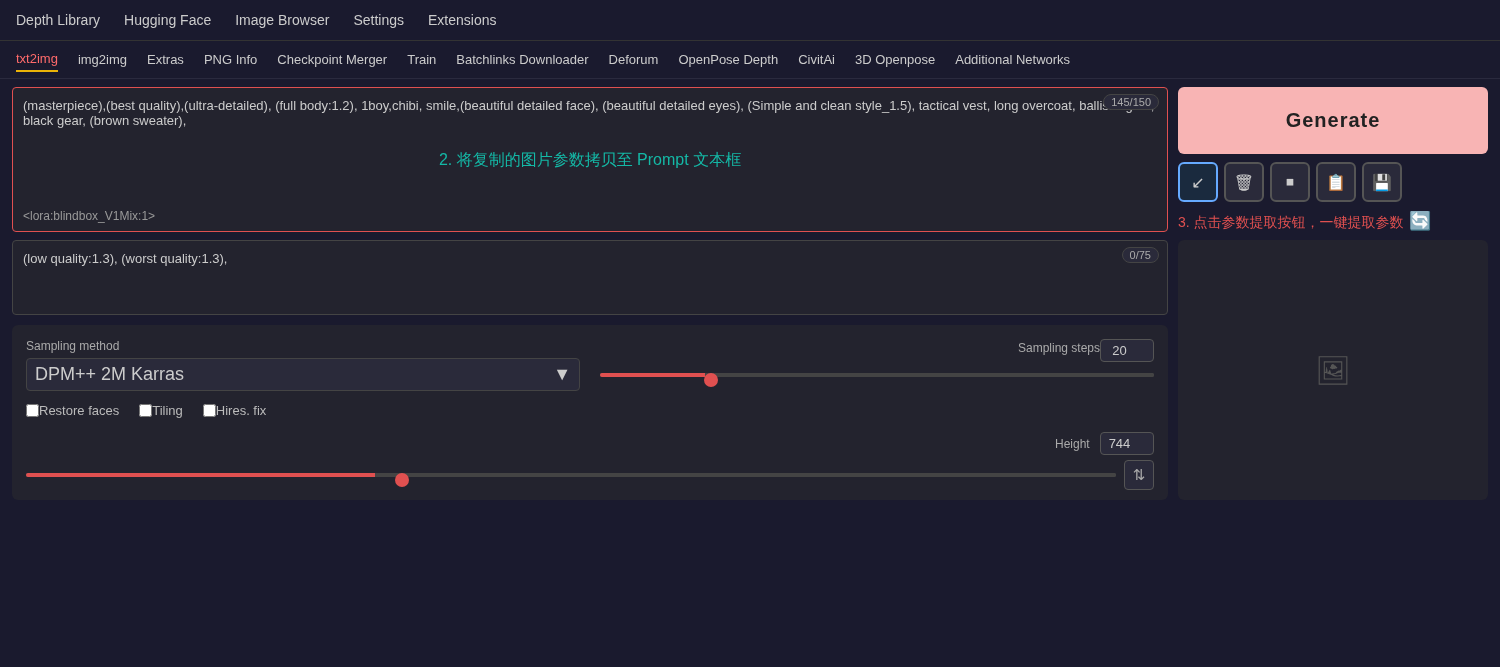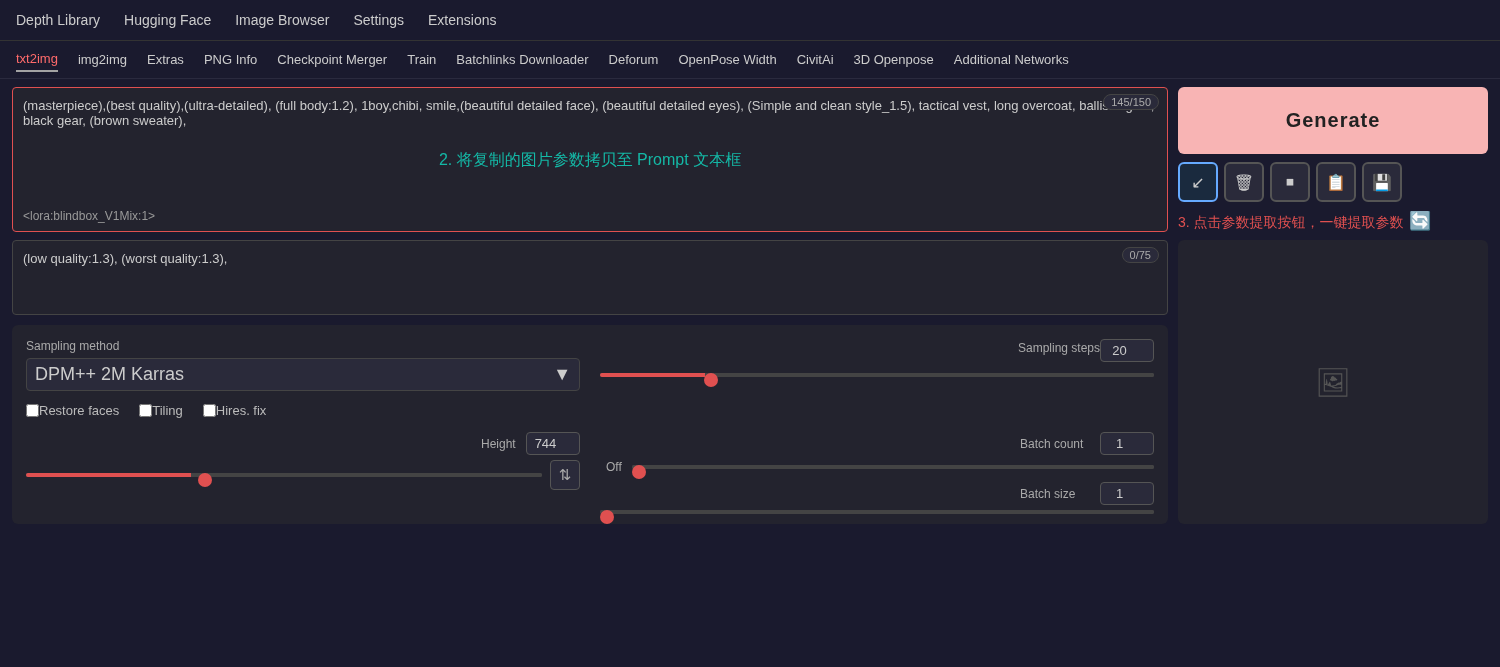--- a/index.html
+++ b/index.html
@@ -36,21 +36,21 @@
     }
     .sub-nav a {
       color: #ccc;
       text-decoration: none;
       font-size: 13px;
       cursor: pointer;
       padding: 4px 0;
     }
     .sub-nav a.active {
       color: #ff6b6b;
-      border-bottom: 2px solid #a3a3a3;
+      border-bottom: 2px solid #eab308;
     }
     .main-content {
       display: flex;
       padding: 8px 12px;
       gap: 10px;
     }
     .left-panel {
       flex: 1;
       min-width: 0;
     }
@@ -332,21 +332,21 @@
 
 <nav class="sub-nav">
   <a class="active">txt2img</a>
   <a>img2img</a>
   <a>Extras</a>
   <a>PNG Info</a>
   <a>Checkpoint Merger</a>
   <a>Train</a>
   <a>Batchlinks Downloader</a>
   <a>Deforum</a>
-  <a>OpenPose Width</a>
+  <a>OpenPose Depth</a>
   <a>CivitAi</a>
   <a>3D Openpose</a>
   <a>Additional Networks</a>
 </nav>
 
 <div class="main-content">
 
   <div class="left-panel">
 
     <div class="prompt-box-wrap">
@@ -408,41 +408,20 @@
               <span class="wh-label">Height</span>
               <input type="number" class="num-input" value="744" style="">
             </div>
             <div style="display:flex;align-items:center;gap:8px">
               <input type="range" class="red-thumb" min="64" max="2048" value="744" style="flex: 1 1 0%; --val: 32%;">
               <button class="swap-btn">⇅</button>
             </div>
           </div>
         </div>
 
-        <div class="right-settings">
-
-          <div class="slider-with-label" style="margin-bottom:8px">
-            <div class="top-label-row">
-              <span class="wh-label" style="width:80px">Batch count</span>
-              <input type="number" class="num-input" value="1" style="">
-            </div>
-            <div style="display:flex;align-items:center;gap:4px">
-              <span class="off-label">Off</span>
-              <input type="range" class="red-thumb" min="1" max="100" value="1" style="flex: 1 1 0%; --val: 0%;">
-            </div>
-          </div>
-
-          <div class="slider-with-label">
-            <div class="top-label-row">
-              <span class="wh-label" style="width:80px">Batch size</span>
-              <input type="number" class="num-input" value="1" style="">
-            </div>
-            <input type="range" class="red-thumb" min="1" max="8" value="1" style="--val: 0%;">
-          </div>
-        </div>
       </div>
     </div>
   </div>
 
   <div class="right-panel">
     <button class="generate-btn">Generate</button>
     <div class="action-buttons">
       <button class="action-btn active">↙</button>
       <button class="action-btn">🗑</button>
       <button class="action-btn">⏹</button>

